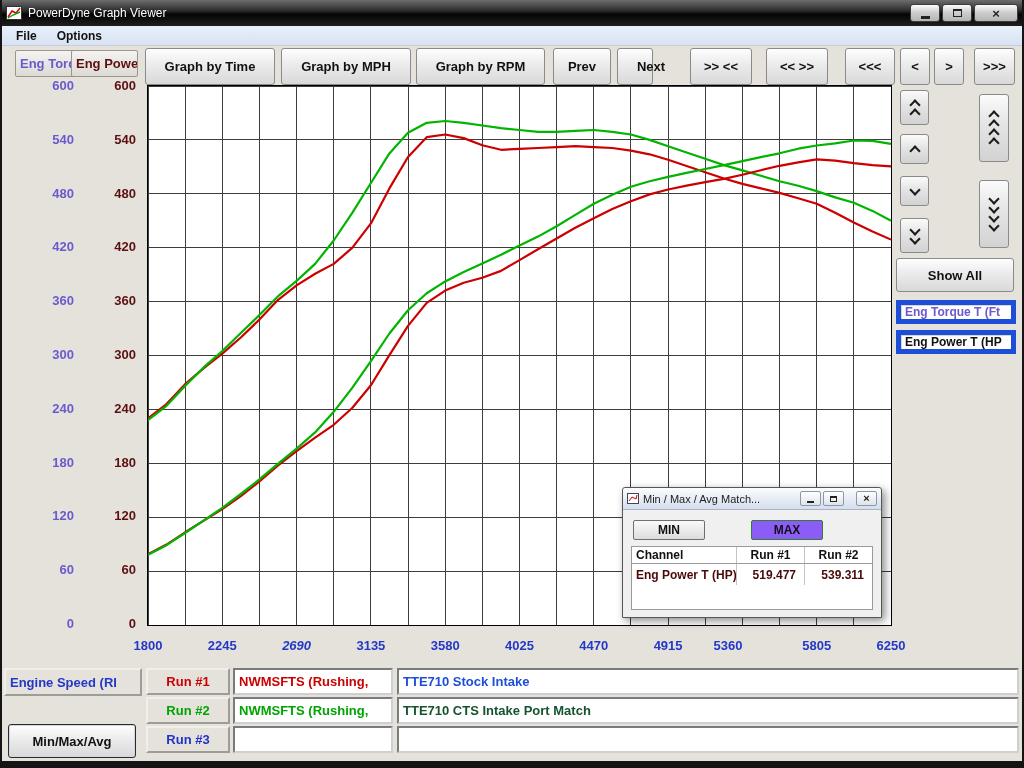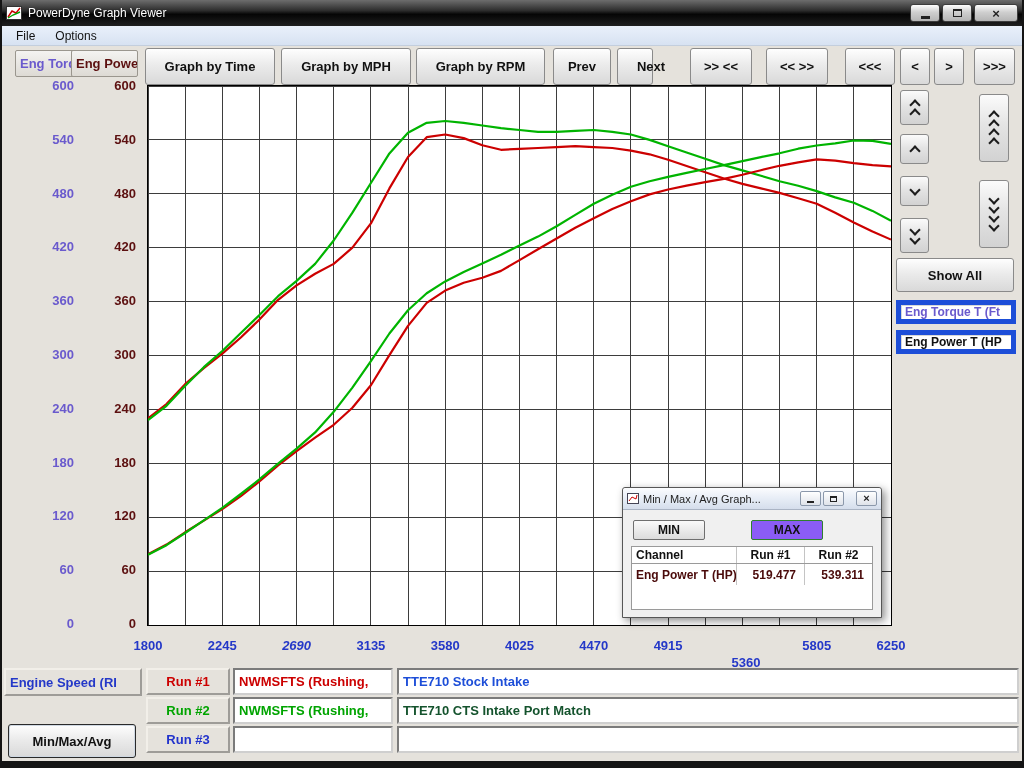--- a/index.html
+++ b/index.html
@@ -13,21 +13,21 @@
   .titlebar{position:absolute;left:0;top:0;width:1024px;height:26px;background:linear-gradient(#6d6d6d,#2e2e2e 40%,#050505 55%,#1f1f1f);display:flex;align-items:center;padding:0 6px;color:#fff;z-index:40;}
   .titlebar .title-text{margin-left:6px;font-size:12px;text-shadow:0 1px 2px #000;}
   .winbtns{margin-left:auto;display:flex;gap:2px;}
   .winbtn{width:30px;height:18px;border:1px solid #3c3c3c;border-radius:3px;background:linear-gradient(#fdfdfd,#cfcfcf 45%,#b5b5b5);display:flex;align-items:center;justify-content:center;}
   .winbtn.close{width:44px;}
   .gl-min{width:9px;height:3px;background:#222;margin-top:8px;}
   .gl-max{width:9px;height:8px;border:1px solid #222;border-top-width:2px;}
   .gl-x{font-size:13px;font-weight:bold;color:#222;line-height:1;}
 
   
-  .menubar{position:absolute;left:2px;top:26px;width:1020px;height:20px;background:linear-gradient(#e9f0fa,#d7e2f2);display:flex;align-items:center;padding-left:6px;gap:4px;border-bottom:1px solid #c3cedd;z-index:30;}
+  .menubar{position:absolute;left:2px;top:26px;width:1020px;height:20px;background:linear-gradient(#e9f0fa,#d7e2f2);display:flex;align-items:center;padding-left:6px;gap:4px;border-bottom:1px solid #c3cedd;z-index:30;font-weight:bold;}
   .menu-item{padding:2px 8px;font-size:12px;color:#111;}
 
   
   .btn{position:absolute;background:linear-gradient(#fefefe,#ebebeb 45%,#d9d9d9);border:1px solid #8a8a8a;border-radius:3px;box-shadow:inset 0 1px 0 #fff;display:flex;align-items:center;justify-content:center;font-weight:bold;font-size:13px;color:#111;white-space:nowrap;}
   .axisbtn{position:absolute;background:linear-gradient(#f4f3f1,#dddad4);border:1px solid #9a968e;border-radius:2px;display:flex;align-items:center;padding-left:4px;font-weight:bold;font-size:13px;overflow:hidden;white-space:nowrap;}
 
   
   .plot{position:absolute;left:147px;top:85px;width:745px;height:541px;background:#fff;border:1px solid #000;}
   .plot svg{display:block;width:743px;height:539px;}
 
@@ -182,21 +182,21 @@
 
 <div id="x-ticks" class="xticks" style="color: rgb(36, 56, 200);">
     <span style="left: 148px;">1800</span>
     <span style="left: 222.3px;">2245</span>
     <span style="left: 296.6px; font-style: italic;">2690</span>
     <span style="left: 370.9px;">3135</span>
     <span style="left: 445.2px;">3580</span>
     <span style="left: 519.5px;">4025</span>
     <span style="left: 593.8px;">4470</span>
     <span style="left: 668.1px;">4915</span>
-    <span style="left: 746px; margin-top: 17px;">5360</span>
+    <span style="left: 728px;">5360</span>
     <span style="left: 816.7px;">5805</span>
     <span style="left: 891px;">6250</span>
   </div>
 
 <div class="spin" style="left:900px;top:90px;width:29px;height:35px;">
     <i class="chev up"></i>
     <i class="chev up"></i>
   </div>
 <div class="spin" style="left:900px;top:134px;width:29px;height:30px;">
     <i class="chev up"></i>
@@ -227,21 +227,21 @@
 <div class="legendbox" style="left: 896px; top: 330px; width: 120px; height: 24px; color: rgb(17, 17, 17);">Eng Power T (HP</div>
 
 <div class="mmwin">
   <div class="mmtitle">
     <span style="display:inline-flex;">
       <svg width="12" height="11" viewBox="0 0 12 11">
           <rect x="0.5" y="0.5" width="11" height="10" fill="#fff" stroke="#445"></rect>
           <polyline points="2,8 5,4 9,6 10,2" fill="none" stroke="#cc0000" stroke-width="1"></polyline>
         </svg>
     </span>
-    <span class="t">Min / Max / Avg Graph...</span>
+    <span class="t">Min / Max / Avg Match...</span>
     <div class="mmbtn">
         <span class="gl-min"></span>
       </div>
     <div class="mmbtn">
         <span class="gl-max"></span>
       </div>
     <div class="mmbtn" style="margin-left:12px;">
         <span class="gl-x">×</span>
       </div>
   </div>

